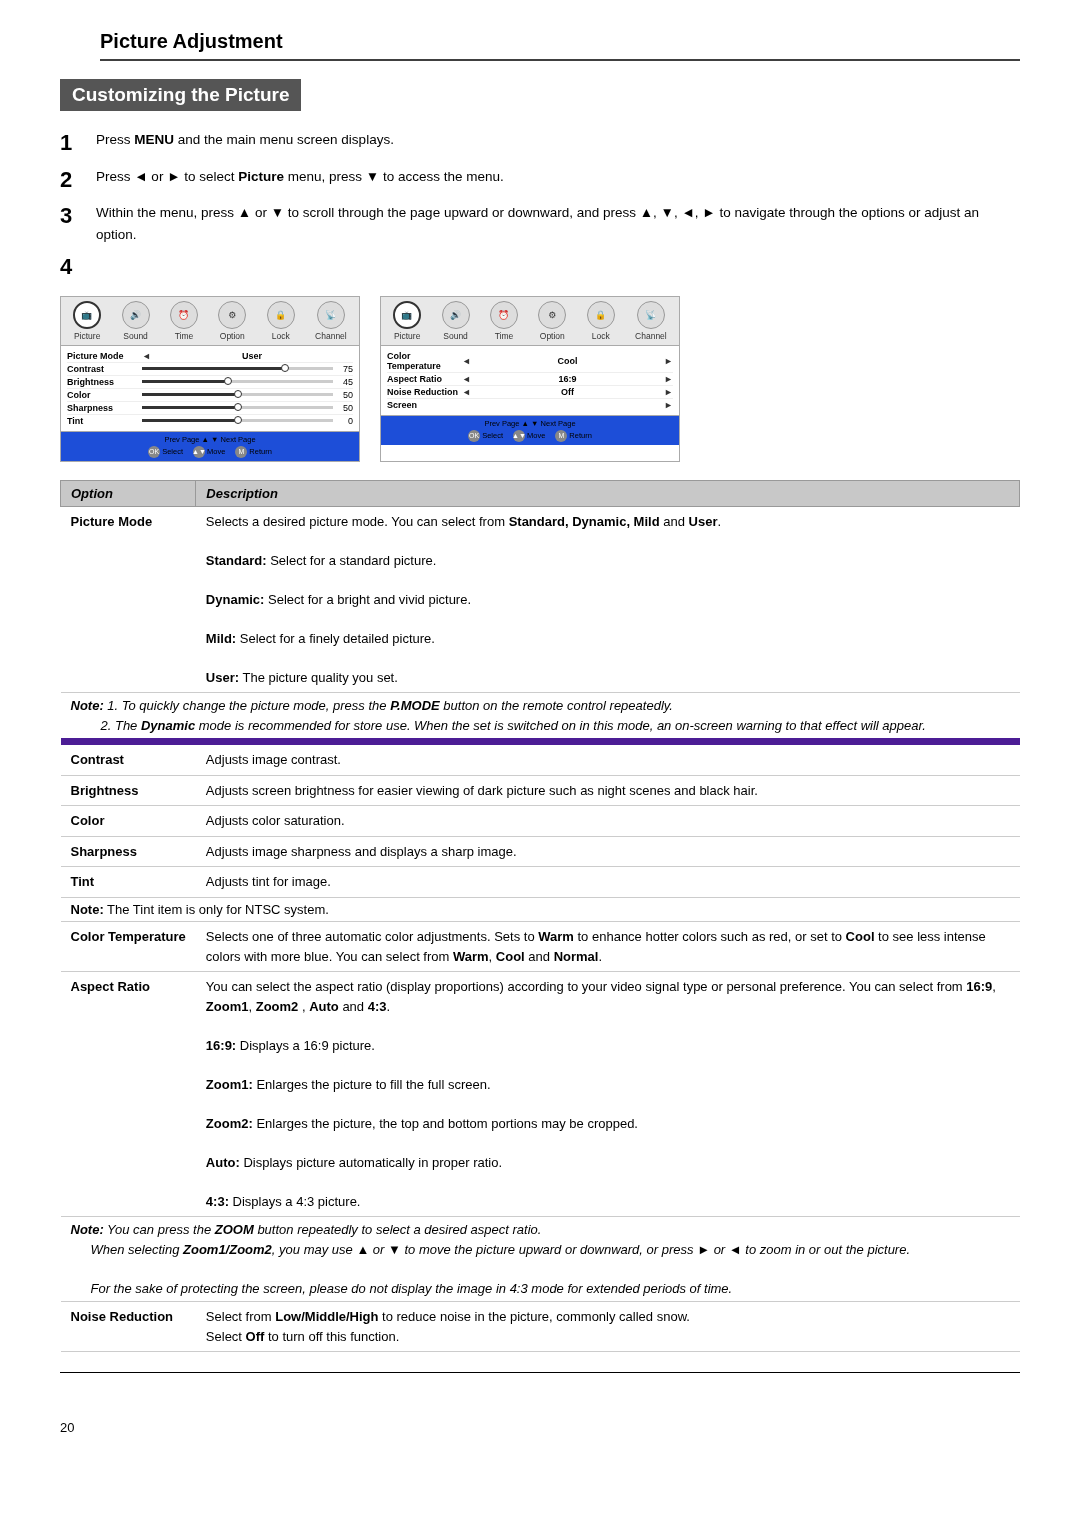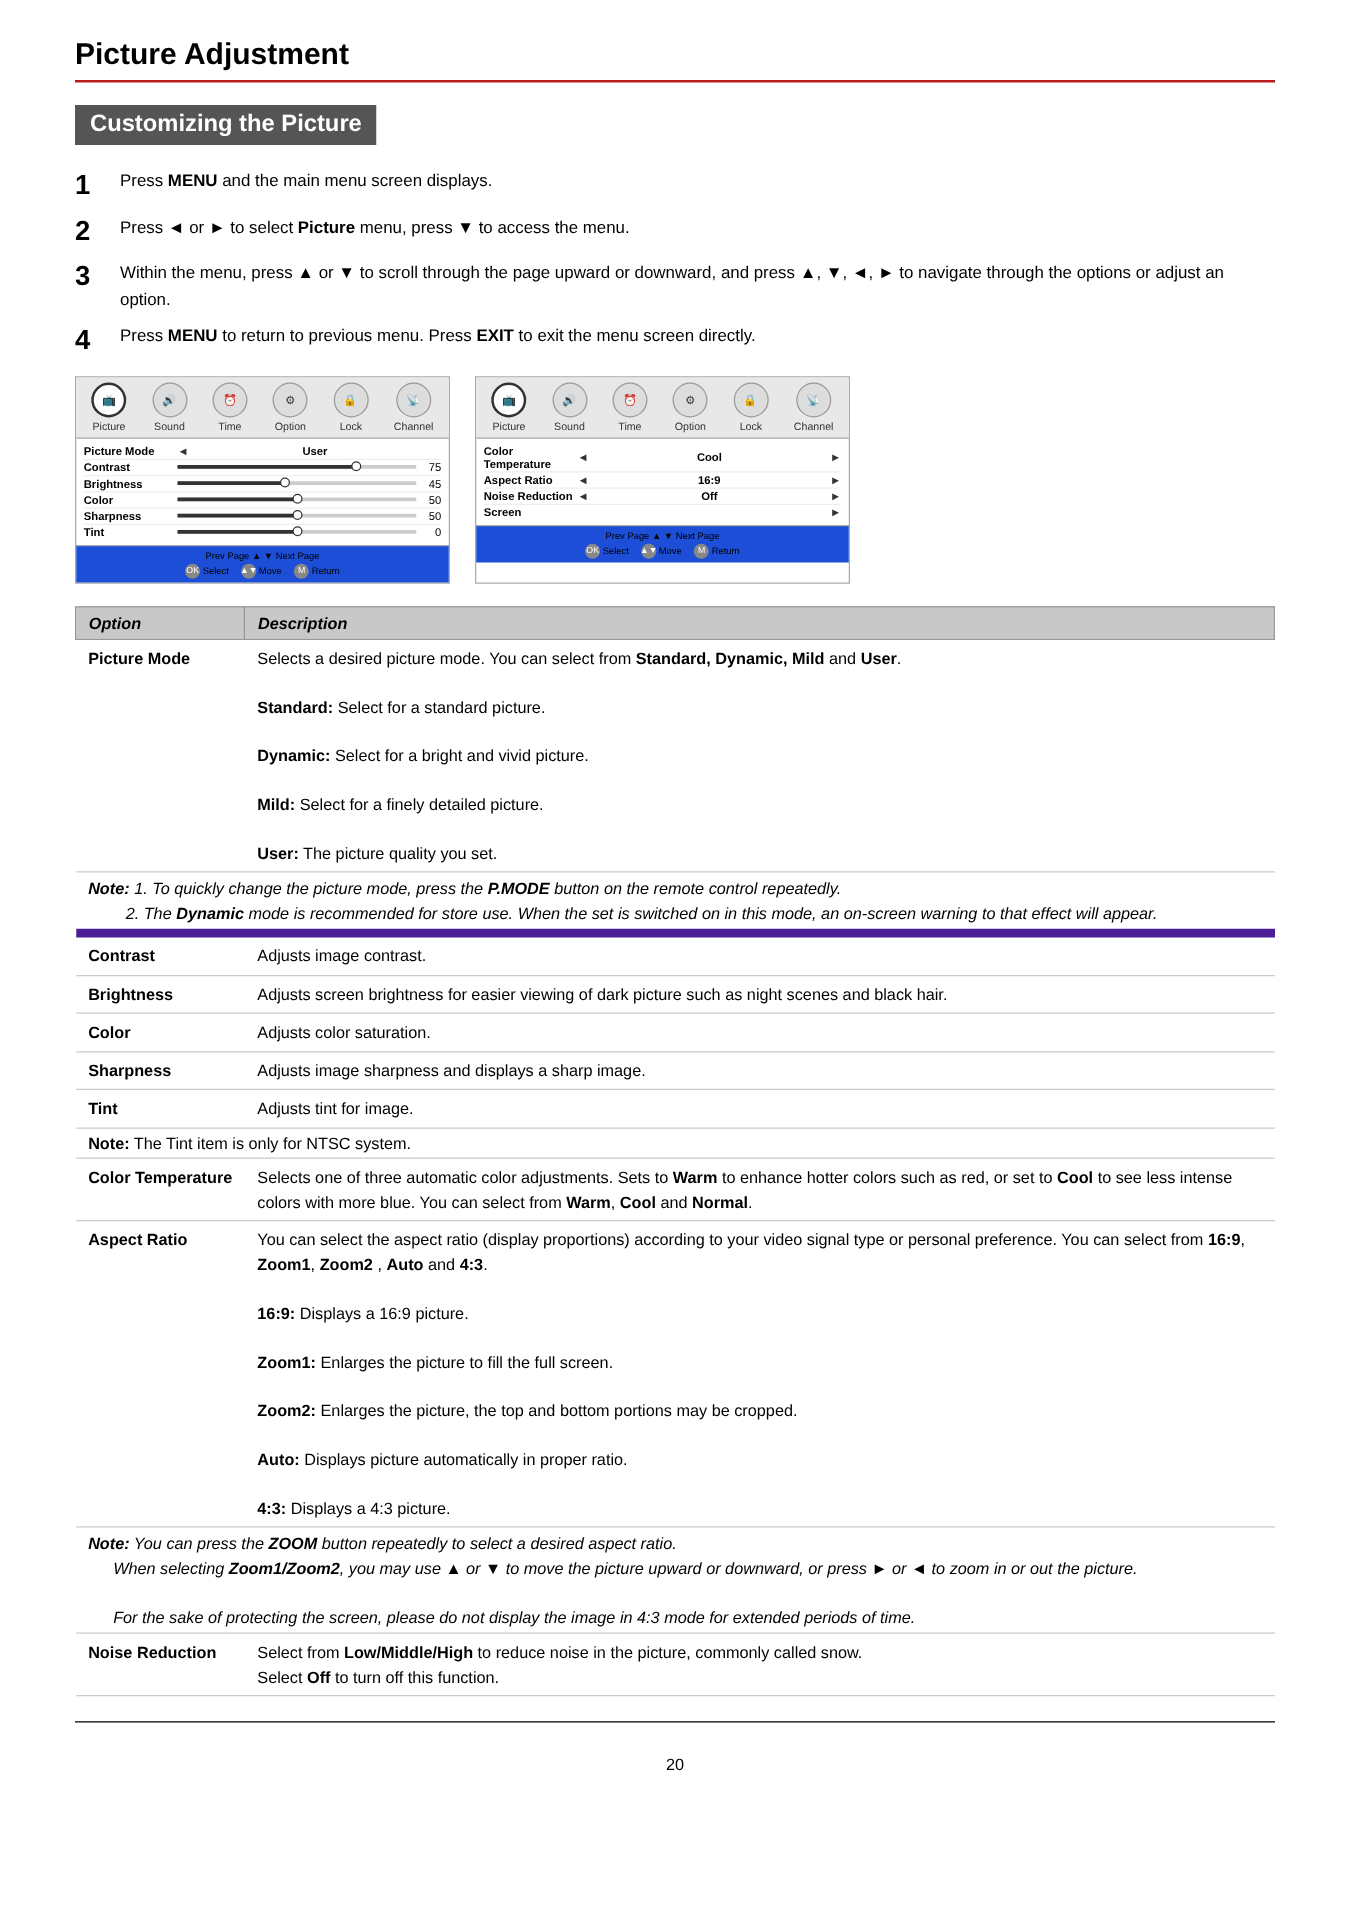--- a/index.html
+++ b/index.html
@@ -6,25 +6,26 @@
     body {
       font-family: Arial, sans-serif;
       font-size: 13px;
       background: #fff;
       color: #000;
       width: 1080px;
       min-height: 1527px;
       padding: 30px 60px 40px 60px;
     }
     .page-title {
-      font-size: 24px;
+      font-size: 20px;
       font-weight: bold;
-      border-bottom: 2px solid #b91c1c;
+      border-bottom: 2px solid #404040;
       padding-bottom: 6px;
       margin-bottom: 18px;
+      margin-left: 40px;
     }
     .section-header {
       background: #555;
       color: #fff;
       font-size: 19px;
       font-weight: bold;
       padding: 5px 12px;
       margin-bottom: 18px;
       display: inline-block;
     }
@@ -181,22 +182,21 @@
       border-bottom: 1px solid #ccc;
       font-size: 13px;
       line-height: 1.5;
     }
     .options-table tr:last-child td { border-bottom: 1px solid #ccc; }
     .option-name { font-weight: bold; white-space: nowrap; min-width: 130px; }
 
     
     .hr { border: none; border-top: 1px solid #000; margin: 0 0 6px 0; }
     .page-number {
-      text-align: center;
-      margin-top: 26px;
+      margin-top: 47px;
       font-size: 13px;
     }
   </style>
 </head>
 <body>
 
 <h1 class="page-title">Picture Adjustment</h1>
 
 <div>
   <span class="section-header">Customizing the Picture</span>
@@ -214,21 +214,20 @@
     <span class="step-text">Press ◄ or ► to select <b>Picture</b> menu,  press ▼  to access the menu.</span>
   </div>
 
   <div class="step">
     <span class="step-num">3</span>
     <span class="step-text">Within the menu, press ▲ or ▼ to scroll through the page upward or downward, and press ▲, ▼, ◄, ► to navigate through the options or adjust an option.</span>
   </div>
 
   <div class="step">
     <span class="step-num">4</span>
-    <span class="step-text">Press <b>MENU</b> to return to previous menu. Press <b>EXIT</b> to exit the menu screen directly.</span>
   </div>
 </div>
 
 <div class="menu-images">
 
   <div class="menu-box">
     <div class="menu-icons">
       <div class="menu-icon-item">
         <div class="icon-circle icon-active">📺</div>
         <span>Picture</span>

